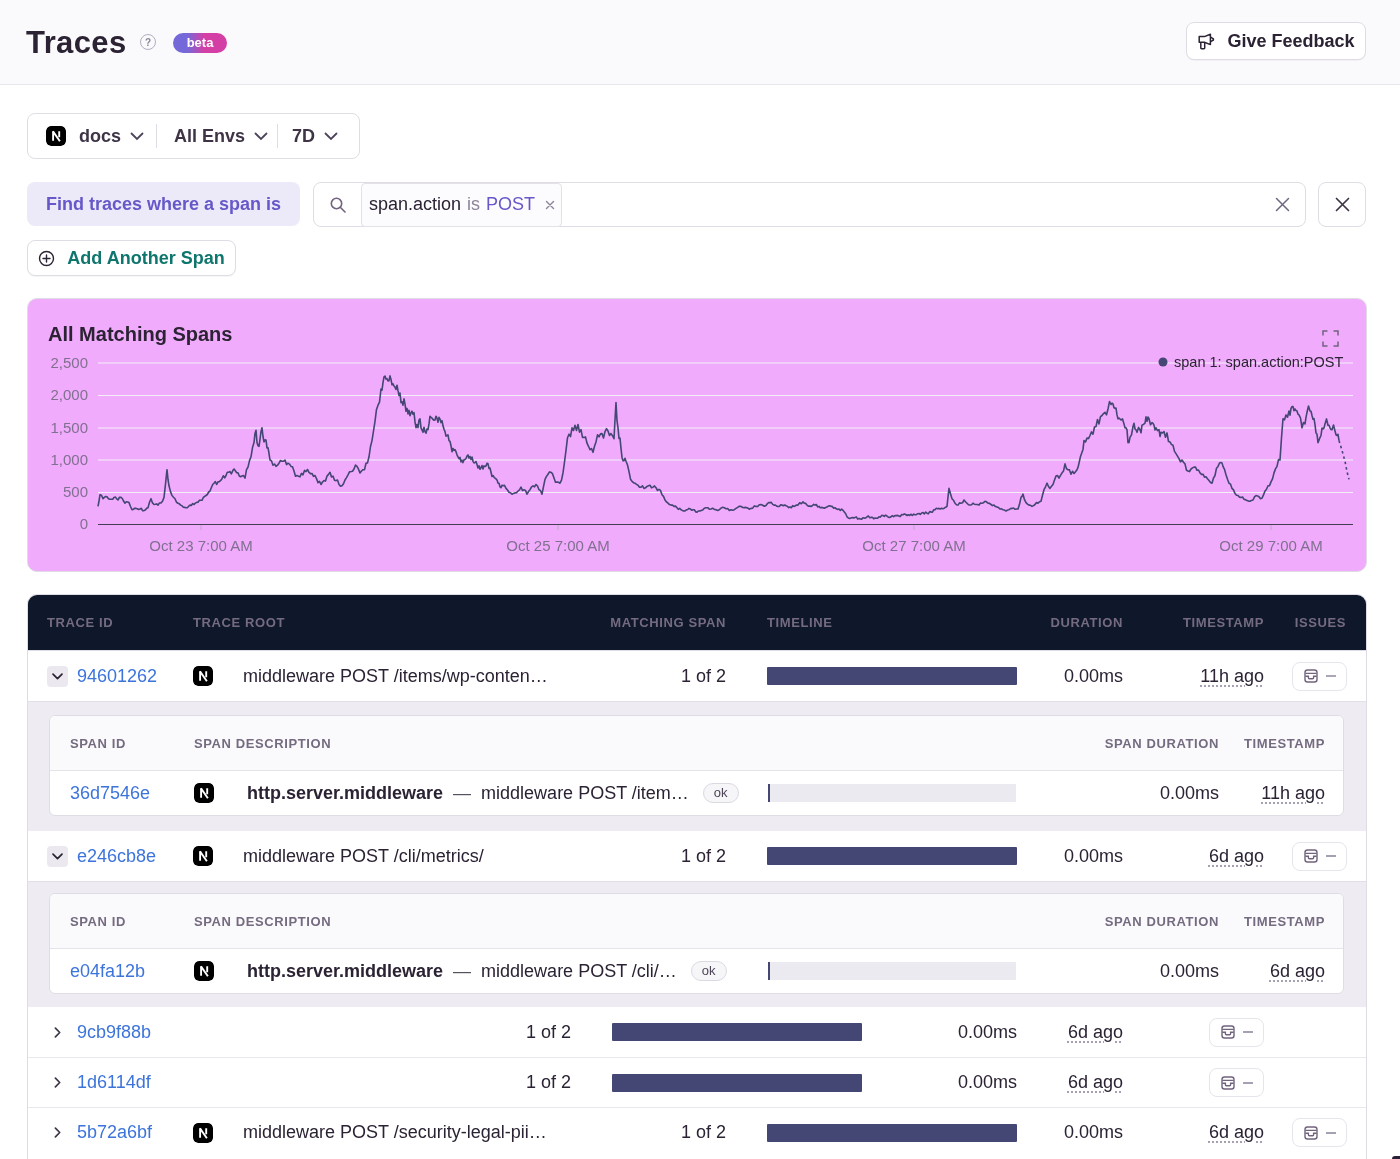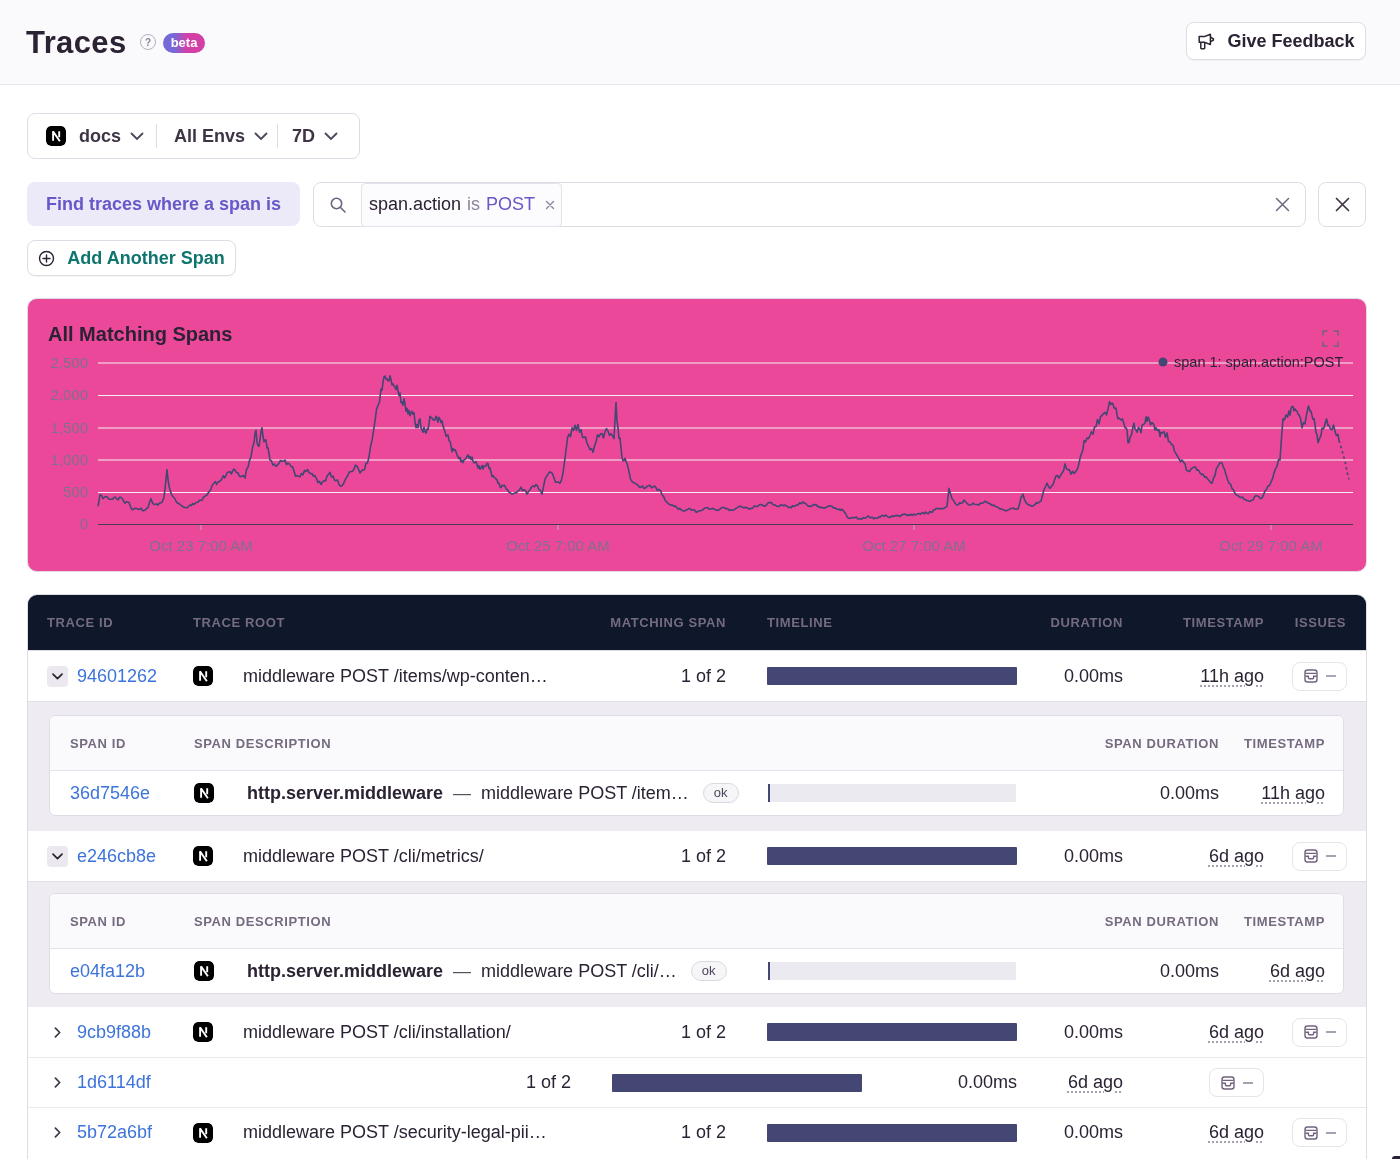--- a/index.html
+++ b/index.html
@@ -6,21 +6,21 @@
 html,body { width:1400px; height:1159px; overflow:hidden; background:#fff;
   font-family:"Liberation Sans", sans-serif; color:#2B2233; }
 
 .hdr { position:absolute; left:0; top:0; width:1400px; height:85px;
   background:#FAF9FB; border-bottom:1px solid #E9E6EE; }
 .hdr h1 { position:absolute; left:26px; top:25px; font-size:31px; font-weight:700;
   letter-spacing:0.4px; color:#2B2233; }
 .help { position:absolute; left:140px; top:34px; width:16px; height:16px;
   border:1px solid #B5AEC0; border-radius:50%; color:#8D849A; font-size:10px;
   font-weight:700; text-align:center; line-height:15px; }
-.beta { position:absolute; left:163px; top:33px; width:42px; height:20px;
+.beta { position:absolute; left:173px; top:33px; width:54px; height:20px;
   border-radius:10px; background:linear-gradient(90deg,#7569D9 0%,#7569D9 26%,#D43FA6 58%,#D43FA6 100%);
   color:#fff; font-size:13px; font-weight:700; text-align:center; line-height:20px; }
 .fdbk { position:absolute; left:1186px; top:22px; width:180px; height:38px;
   background:#fff; border:1px solid #E0DCE5; border-radius:8px;
   box-shadow:0 1px 1px rgba(43,34,51,0.04);
   display:flex; align-items:center; justify-content:center; gap:11px;
   font-size:18px; font-weight:700; color:#2B2233; }
 
 .fbar { position:absolute; left:27px; top:113px; width:333px; height:46px;
   border:1px solid #E0DCE5; border-radius:8px; background:#fff;
@@ -45,21 +45,21 @@
 .xbtn { position:absolute; left:1318px; top:182px; width:48px; height:45px;
   border:1px solid #E0DCE5; border-radius:8px; background:#fff;
   display:flex; align-items:center; justify-content:center; }
 .addspan { position:absolute; left:27px; top:240px; width:209px; height:36px;
   border:1px solid #E0DCE5; border-radius:8px; background:#fff;
   box-shadow:0 1px 1px rgba(43,34,51,0.04);
   display:flex; align-items:center; justify-content:center; gap:12px;
   font-size:18px; font-weight:700; color:#0f766e; }
 
 .chart { position:absolute; left:27px; top:298px; width:1340px; height:274px;
-  border:1px solid #E0DCE5; border-radius:10px; background:#ec4899; }
+  border:1px solid #E0DCE5; border-radius:10px; background:#f0abfc; }
 .chart h2 { position:absolute; left:20px; top:24px; font-size:20px; font-weight:700;
   color:#2B2233; }
 
 .tbl { position:absolute; left:27px; top:594px; width:1340px; height:600px;
   border:1px solid #E0DCE5; border-radius:10px 10px 0 0; background:#fff; overflow:hidden; }
 .thead { height:56px; background:#0f172a; border-bottom:1px solid #E0DCE5;
   display:grid; grid-template-columns:146px 378px 155px 291px 106px 141px 83px;
   padding-left:19px; align-items:center;
   font-size:13px; font-weight:700; color:#756B80; letter-spacing:0.6px; }
 .thead .r, .trow .r { text-align:right; }
@@ -373,31 +373,20 @@
   </div>
   <div class="trow">
     <div class="c1">
         <span class="cbtn">
           <svg width="15" height="15" viewBox="0 0 15 15" fill="none" stroke="#3E3446" stroke-width="1.7" stroke-linecap="round" stroke-linejoin="round">
             <path d="M5.4 3.2 l4.3 4.3 -4.3 4.3"></path>
           </svg>
         </span>
         <span class="tid">9cb9f88b</span>
       </div>
-    <div class="c2">
-        <svg class="nlogo" viewBox="0 0 20 20">
-          <rect width="20" height="20" rx="5" fill="#000"></rect>
-          <g stroke="#fff" stroke-width="1.9" fill="none">
-            <line x1="7.1" y1="5.2" x2="7.1" y2="14.8"></line>
-            <line x1="13.2" y1="5.2" x2="13.2" y2="11.3"></line>
-            <line x1="7" y1="5.4" x2="13.9" y2="15.2"></line>
-          </g>
-        </svg>
-        <span>middleware POST /cli/installation/</span>
-      </div>
     <div class="r">1 of 2</div>
     <div class="tlcell">
         <div class="tlbar"></div>
       </div>
     <div class="r">0.00ms</div>
     <div class="r"><span class="ts">6d ago</span></div>
     <div class="isscell">
         <div class="issbtn">
           <svg width="16" height="16" viewBox="0 0 16 16" fill="none" stroke="#71637E" stroke-width="1.4">
             <rect x="2" y="2" width="12" height="12" rx="2.5"></rect>

